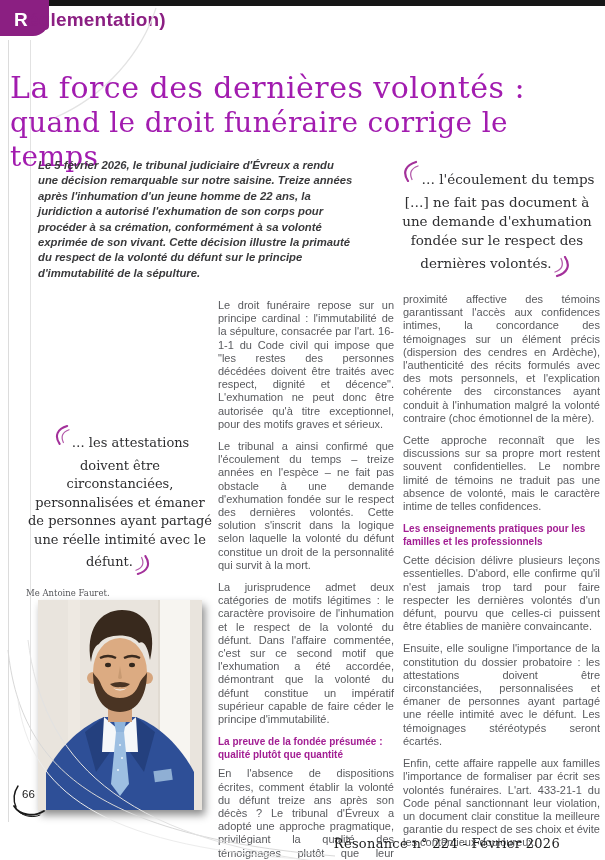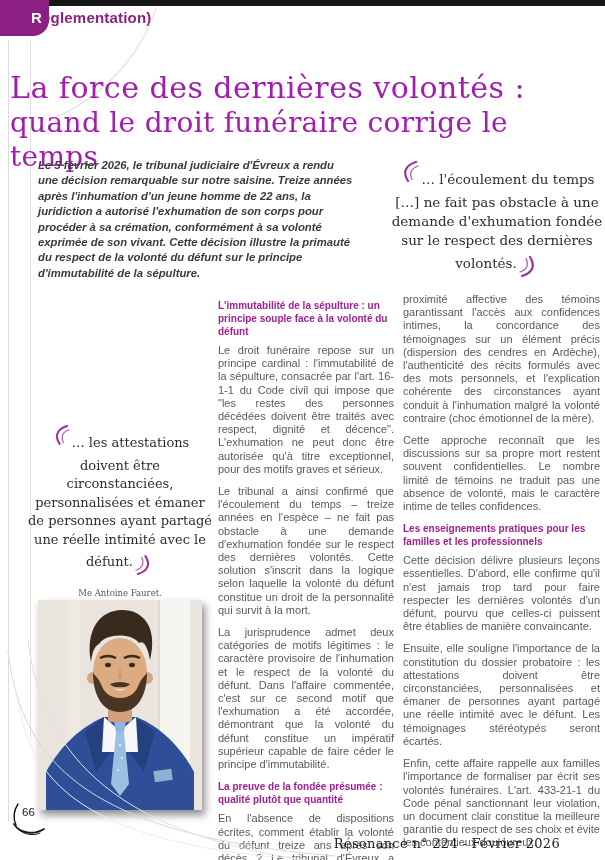--- a/index.html
+++ b/index.html
@@ -3,21 +3,21 @@
 <meta charset="utf-8">
 <style>
   html,body{margin:0;padding:0;background:#fff;}
   .page{position:relative;width:605px;height:860px;background:#ffffff;overflow:hidden;
         font-family:"Liberation Sans",sans-serif;}
 
   
   .topbar{position:absolute;left:0;top:0;width:605px;height:6px;background:#161616;}
   .header-tab{position:absolute;left:0;top:0;width:49px;height:36px;background:#8b1f82;
               border-radius:0 0 16px 0;}
-  .header-label{position:absolute;left:31px;top:9px;font-size:15px;font-weight:bold;
+  .header-label{position:absolute;left:14px;top:9px;font-size:19px;font-weight:bold;
                 letter-spacing:.2px;color:#8b1f82;white-space:nowrap;}
   .header-label .white-r{color:#ffffff;}
   .header-curve{position:absolute;left:46px;top:6px;}
 
   
   .vrule{position:absolute;top:40px;width:1px;background:#dcdcdc;}
   .vrule.a{left:8px;height:782px;}
   .vrule.b{left:30px;height:700px;background:#e2e2e2;}
 
   
@@ -39,38 +39,38 @@
   .qmark.open svg{transform:translateY(-6px);}
   .qmark.close svg{transform:translateY(6px) scale(-1,-1);}
 
   
   .logo{position:absolute;left:45px;top:298px;width:150px;text-align:center;}
   .logo-name{font-family:"DejaVu Serif",serif;font-size:18px;letter-spacing:5px;
              color:#4c5191;margin-top:2px;}
   .logo-sub{font-size:6.5px;letter-spacing:5px;color:#8084b4;font-weight:bold;margin-top:3px;}
 
   
-  .caption{position:absolute;left:26px;top:588px;width:188px;text-align:center;
+  .caption{position:absolute;left:26px;top:588px;width:188px;
            font-family:"DejaVu Serif",serif;font-size:8.5px;color:#55565a;}
   .photo{position:absolute;left:38px;top:600px;width:164px;height:210px;
          box-shadow:3px 5px 8px rgba(0,0,0,.45);}
 
   
   .col{position:absolute;color:#595a5e;}
   .col-center{left:218px;top:299px;width:176px;}
   .col-right{left:403px;top:293px;width:197px;}
   .col p{margin:0 0 9px 0;font-size:11px;line-height:13.2px;text-align:justify;
          hyphens:auto;-webkit-hyphens:auto;}
   .col h3{margin:0 0 6px 0;font-size:10px;line-height:13px;font-weight:bold;color:#a21e93;
           text-align:left;}
   .col h3.mid{margin-top:0;}
 
   
   .foot-curves{position:absolute;left:0;top:640px;}
-  .pagenum-wrap{position:absolute;left:6px;top:800px;width:80px;height:40px;}
+  .pagenum-wrap{position:absolute;left:6px;top:782px;width:80px;height:40px;}
   .pagenum{position:absolute;left:16px;top:6px;font-size:11.5px;color:#222222;}
   .journal{position:absolute;right:45px;top:836px;font-family:"DejaVu Serif",serif;
            font-size:13px;letter-spacing:.3px;color:#1b1b1b;}
 </style>
 </head>
 <body>
 
 <div class="page">
 
   <div class="topbar"></div>
@@ -87,21 +87,21 @@
     <div class="l1">La force des dernières volontés :</div>
     <div class="l2">quand le droit funéraire corrige le temps</div>
   </div>
 
   <div class="intro">Le 5 février 2026, le tribunal judiciaire d'Évreux a rendu une décision remarquable sur notre saisine. Treize années après l'inhumation d'un jeune homme de 22 ans, la juridiction a autorisé l'exhumation de son corps pour procéder à sa crémation, conformément à sa volonté exprimée de son vivant. Cette décision illustre la primauté du respect de la volonté du défunt sur le principe d'immutabilité de la sépulture.</div>
 
   <div class="pullquote pq-right">
     <span class="qmark open"><svg width="18" height="22" viewBox="0 0 18 22">
       <path d="M15,2 C5,5 1,12 7,21" stroke="#a3309a" stroke-width="2.2" fill="none" stroke-linecap="round"></path>
       <path d="M17,6 C10,8.5 8,13 11,19.5" stroke="#b45cab" stroke-width="1.3" fill="none" stroke-linecap="round"></path>
-    </svg></span><span>… l'écoulement du temps […] ne fait pas obstacle à une demande d'exhumation fondée sur le respect des dernières volontés.</span><span class="qmark close"><svg width="18" height="22" viewBox="0 0 18 22">
+    </svg></span><span>… l'écoulement du temps […] ne fait pas document à une demande d'exhumation fondée sur le respect des dernières volontés.</span><span class="qmark close"><svg width="18" height="22" viewBox="0 0 18 22">
       <path d="M15,2 C5,5 1,12 7,21" stroke="#a3309a" stroke-width="2.2" fill="none" stroke-linecap="round"></path>
       <path d="M17,6 C10,8.5 8,13 11,19.5" stroke="#b45cab" stroke-width="1.3" fill="none" stroke-linecap="round"></path>
     </svg></span>
   </div>
 
 
   <div class="pullquote pq-left">
     <span class="qmark open"><svg width="17" height="21" viewBox="0 0 18 22">
       <path d="M15,2 C5,5 1,12 7,21" stroke="#a3309a" stroke-width="2.2" fill="none" stroke-linecap="round"></path>
       <path d="M17,6 C10,8.5 8,13 11,19.5" stroke="#b45cab" stroke-width="1.3" fill="none" stroke-linecap="round"></path>
@@ -144,21 +144,20 @@
 
       <ellipse cx="70" cy="65" rx="3" ry="2.2" fill="#33281e"></ellipse>
       <ellipse cx="94" cy="65" rx="3" ry="2.2" fill="#33281e"></ellipse>
       <path d="M62,58 Q70,54 78,58" stroke="#3a2a1e" stroke-width="2.4" fill="none"></path>
       <path d="M86,58 Q94,54 102,58" stroke="#3a2a1e" stroke-width="2.4" fill="none"></path>
       <path d="M82,66 L80,78 Q82,80 84,78 Z" fill="#c89a72"></path>
     </svg>
   </div>
 
   <div class="col col-center">
-    <h3>L'immutabilité de la sépulture : un principe souple face à la volonté du défunt</h3>
     <p>Le droit funéraire repose sur un principe cardinal : l'immutabilité de la sépulture, consacrée par l'art. 16-1-1 du Code civil qui impose que "les restes des personnes décédées doivent être traités avec respect, dignité et décence". L'exhumation ne peut donc être autorisée qu'à titre exceptionnel, pour des motifs graves et sérieux.</p>
     <p>Le tribunal a ainsi confirmé que l'écoulement du temps – treize années en l'espèce – ne fait pas obstacle à une demande d'exhumation fondée sur le respect des dernières volontés. Cette solution s'inscrit dans la logique selon laquelle la volonté du défunt constitue un droit de la personnalité qui survit à la mort.</p>
     <p>La jurisprudence admet deux catégories de motifs légitimes : le caractère provisoire de l'inhumation et le respect de la volonté du défunt. Dans l'affaire commentée, c'est sur ce second motif que l'exhumation a été accordée, démontrant que la volonté du défunt constitue un impératif supérieur capable de faire céder le principe d'immutabilité.</p>
     <h3 class="mid">La preuve de la fondée présumée : qualité plutôt que quantité</h3>
     <p>En l'absence de dispositions écrites, comment établir la volonté du défunt treize ans après son décès ? Le tribunal d'Évreux a adopté une approche pragmatique, privilégiant la qualité des témoignages plutôt que leur quantité.</p>
     <p>Trois attestations ont suffi : celles de la sœur, du frère (qui avait partagé sa chambre pendant 16 ans) et de la dernière compagne du défunt. Le juge a retenu plusieurs éléments décisifs : la</p>
   </div>
 
   <div class="col col-right">
     <p>proximité affective des témoins garantissant l'accès aux confidences intimes, la concordance des témoignages sur un élément précis (dispersion des cendres en Ardèche), l'authenticité des récits formulés avec des mots personnels, et l'explication cohérente des circonstances ayant conduit à l'inhumation malgré la volonté contraire (choc émotionnel de la mère).</p>

